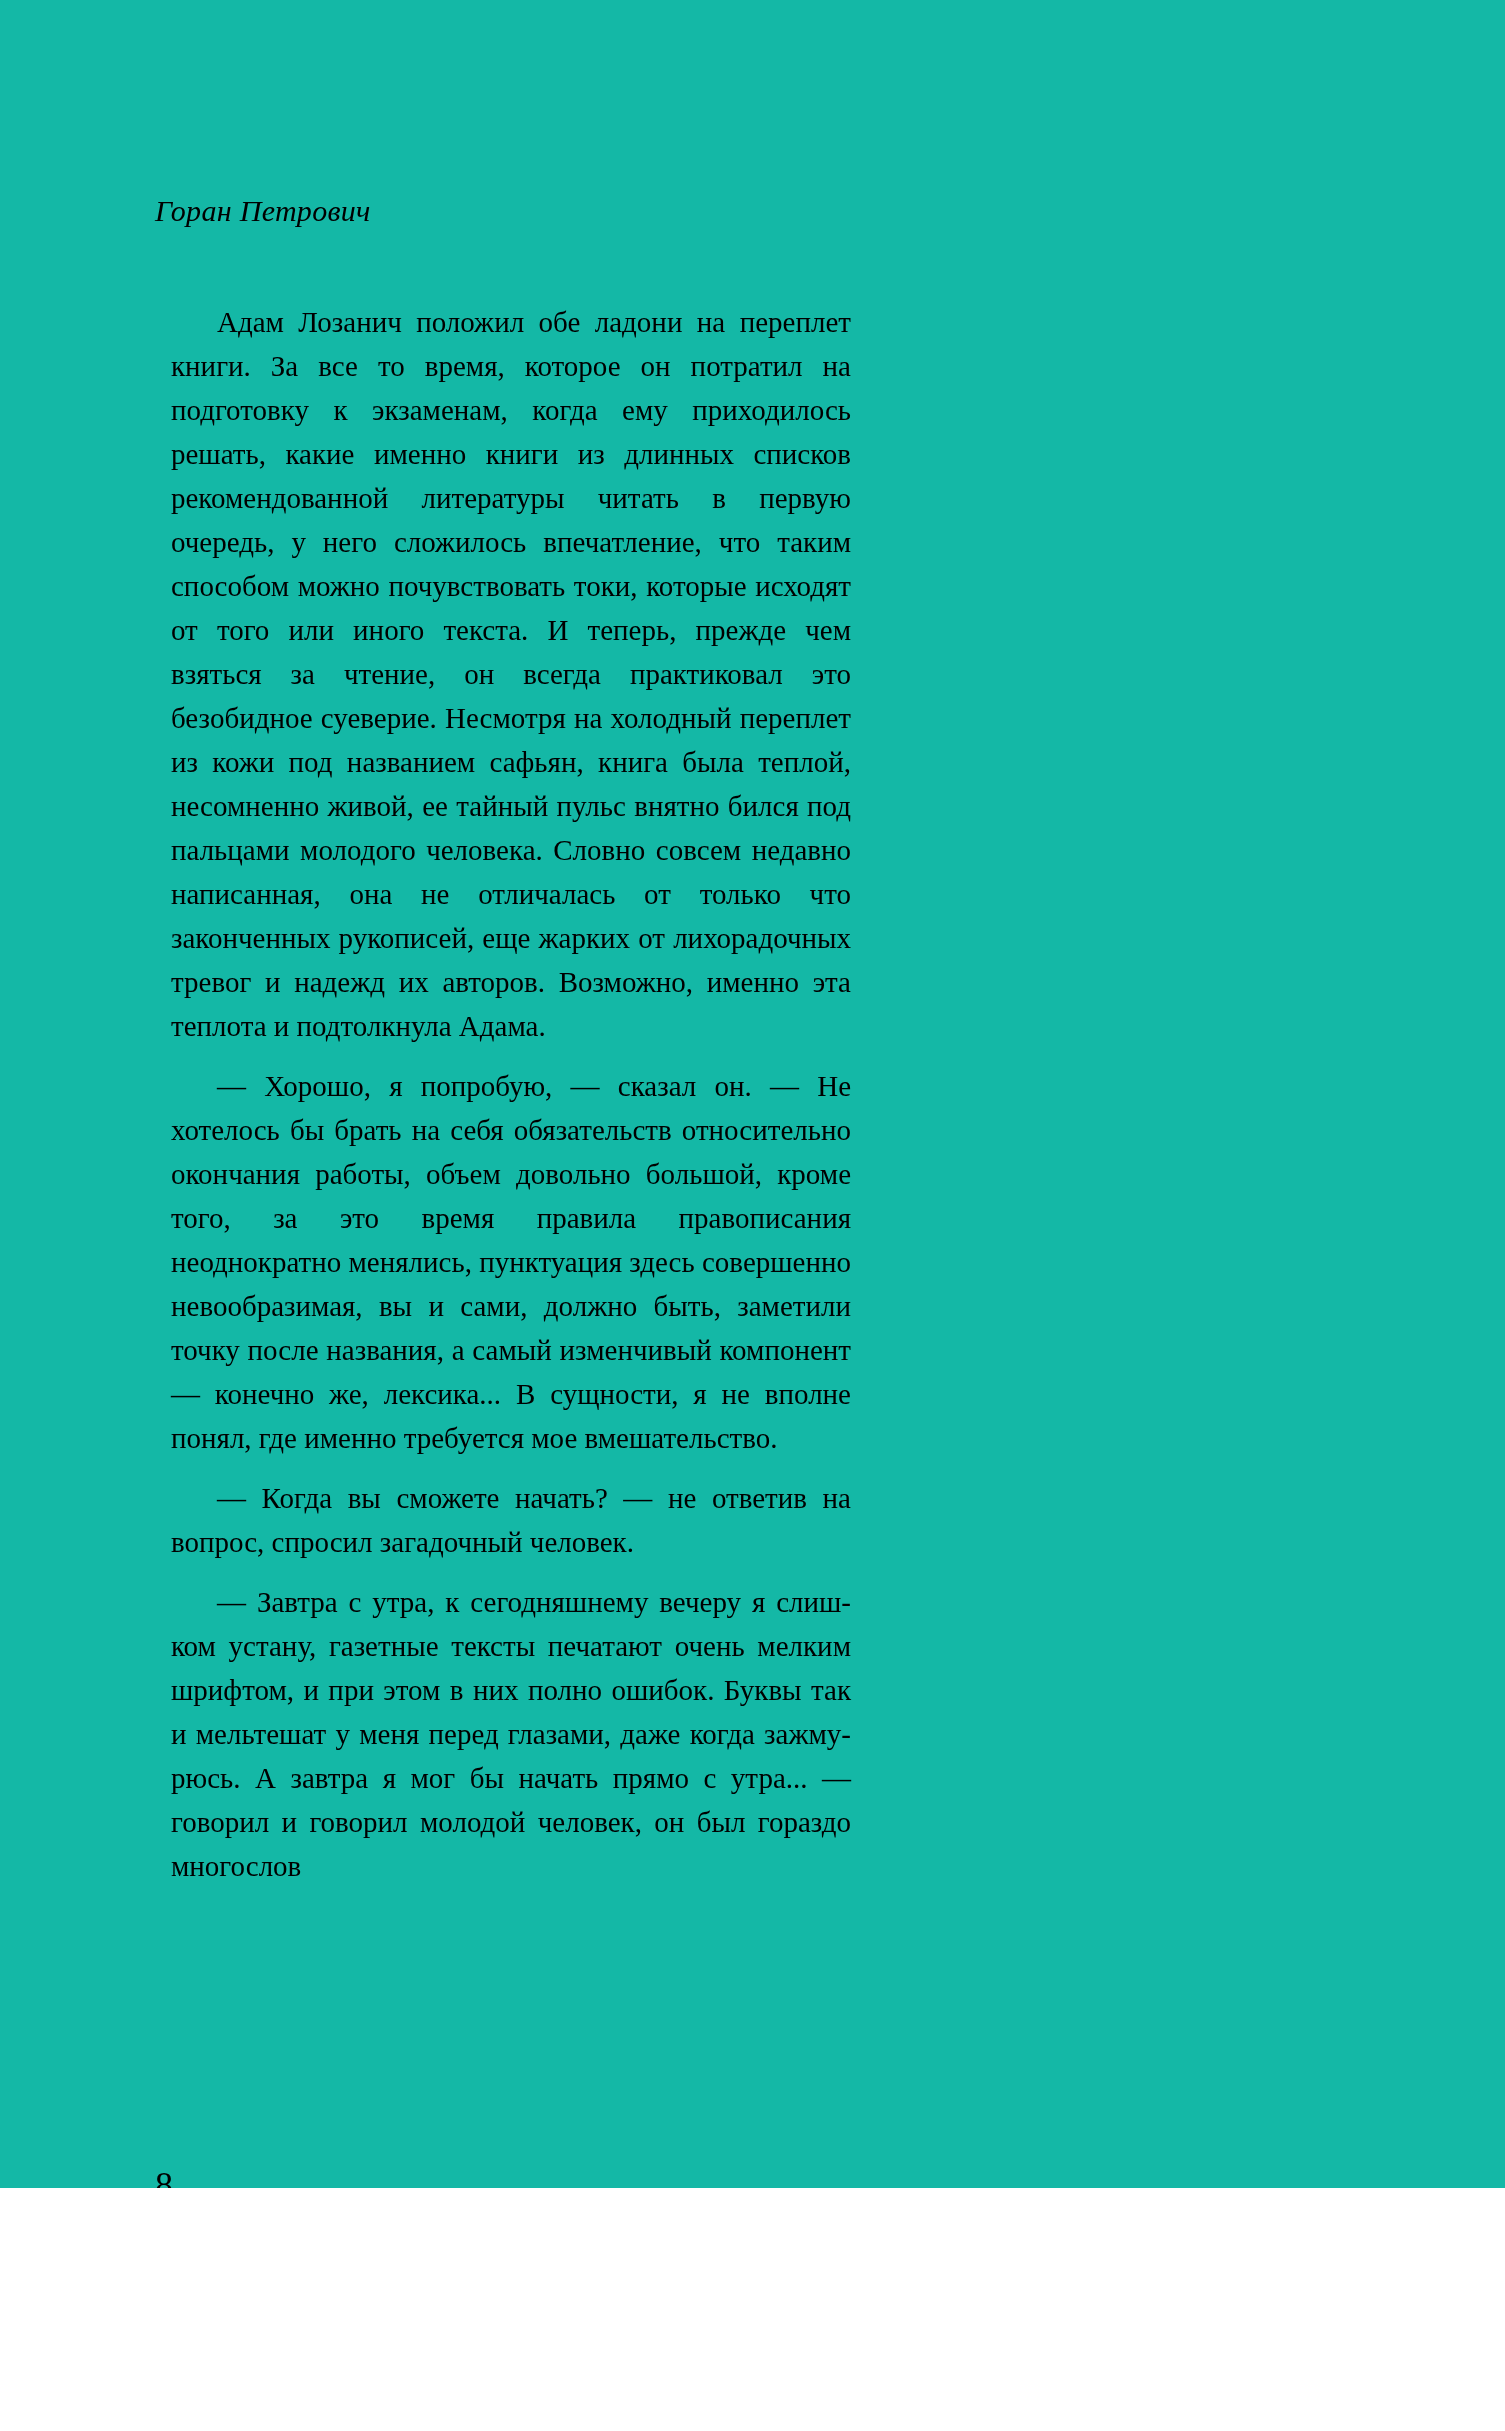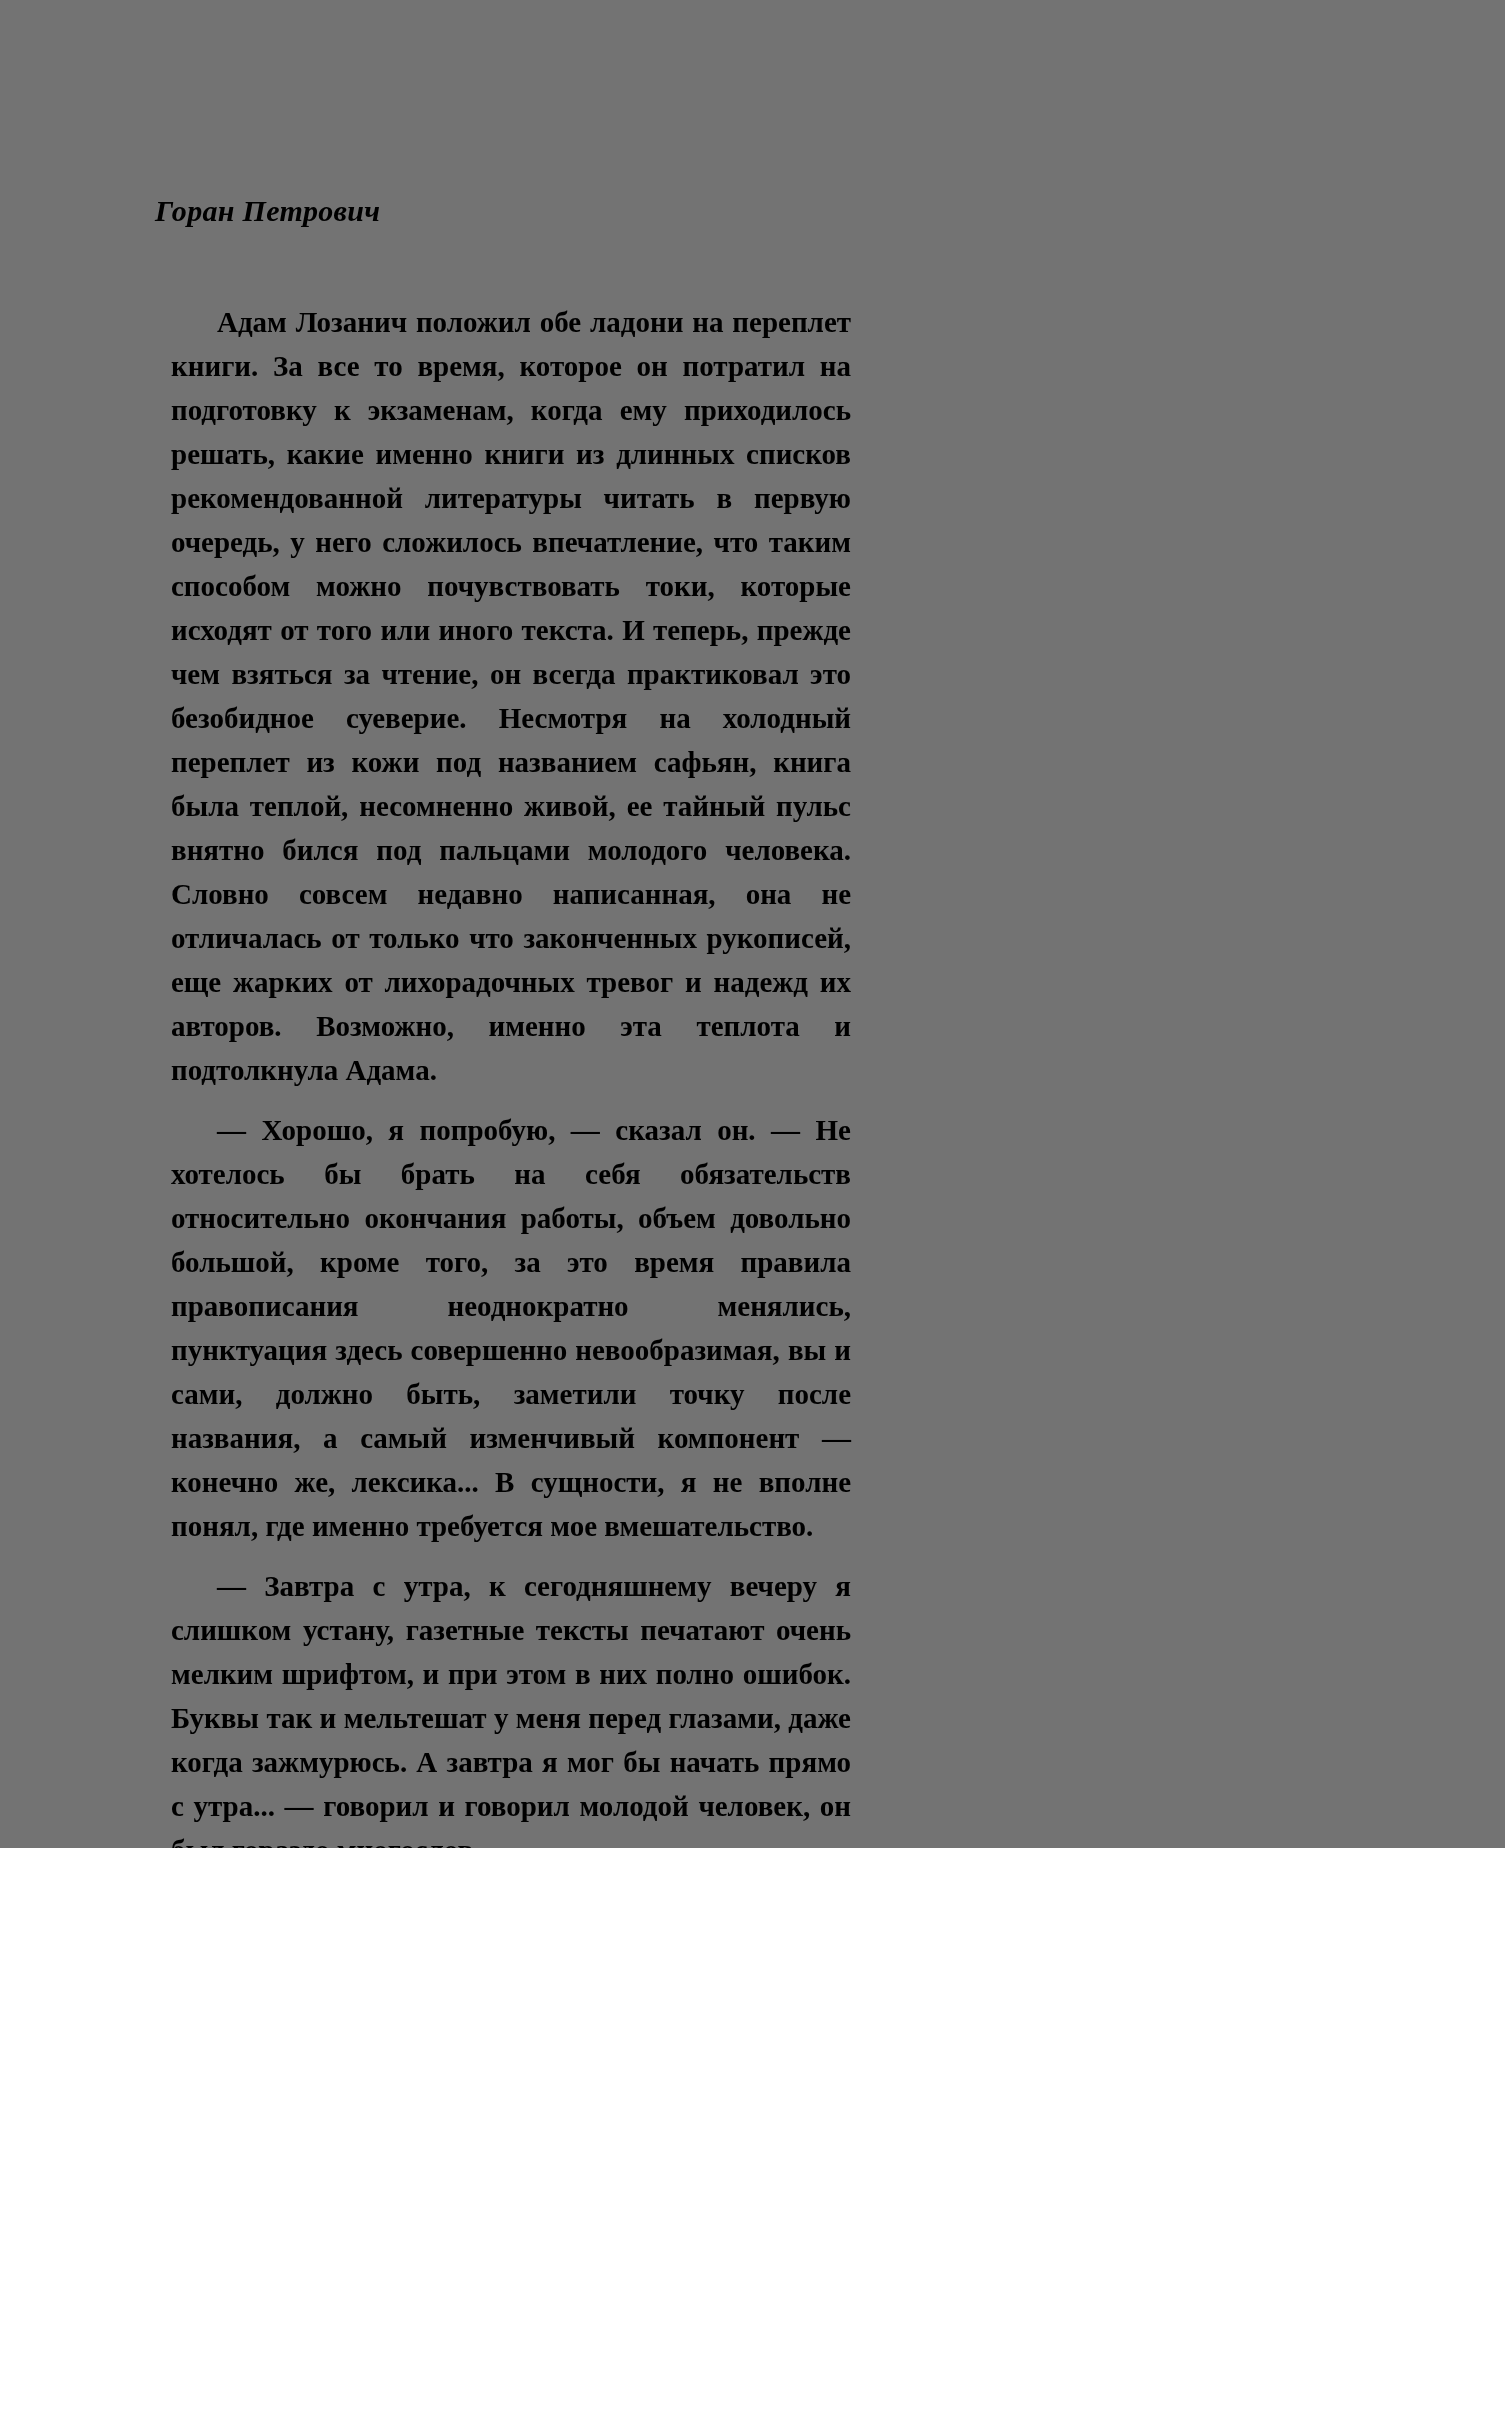--- a/index.html
+++ b/index.html
@@ -3,26 +3,25 @@
 <meta charset="utf-8">
 <style>
   html, body {
     margin: 0;
     padding: 0;
     background: #ffffff;
   }
   .page {
     position: relative;
     width: 1506px;
-    height: 1848px;
-    background: #737373;
+    height: 2188px;
+    background: #14b8a6;
     overflow: hidden;
     font-family: "Liberation Serif", "DejaVu Serif", serif;
     color: #000000;
-    font-weight: bold;
   }
   .running-header {
     position: absolute;
     left: 155px;
     top: 192px;
     font-style: italic;
     font-size: 30px;
     line-height: 37px;
     letter-spacing: 0.3px;
     white-space: nowrap;
@@ -57,19 +56,20 @@
 </head>
 <body>
 
 <div class="page">
 
   <div class="running-header">Горан Петрович</div>
 
   <div class="text-block">
     <p class="para">Адам Лозанич положил обе ладони на переплет кни­ги. За все то время, которое он потратил на подготов­ку к экзаменам, когда ему приходилось решать, какие именно книги из длинных списков рекомендованной литературы читать в первую очередь, у него сложилось впечатление, что таким способом можно почувствовать токи, которые исходят от того или иного текста. И те­перь, прежде чем взяться за чтение, он всегда практи­ковал это безобидное суеверие. Несмотря на холодный переплет из кожи под названием сафьян, книга была теплой, несомненно живой, ее тайный пульс внятно бился под пальцами молодого человека. Словно совсем недавно написанная, она не отличалась от только что законченных рукописей, еще жарких от лихорадочных тревог и надежд их авторов. Возможно, именно эта теп­лота и подтолкнула Адама.</p>
     <p class="para">— Хорошо, я попробую, — сказал он. — Не хотелось бы брать на себя обязательств относительно оконча­ния работы, объем довольно большой, кроме того, за это время правила правописания неоднократно меня­лись, пунктуация здесь совершенно невообразимая, вы и сами, должно быть, заметили точку после названия, а самый изменчивый компонент — конечно же, лекси­ка... В сущности, я не вполне понял, где именно требу­ется мое вмешательство.</p>
+    <p class="para">— Когда вы сможете начать? — не ответив на вопрос, спросил загадочный человек.</p>
     <p class="para last-loose">— Завтра с утра, к сегодняшнему вечеру я слиш­ком устану, газетные тексты печатают очень мелким шрифтом, и при этом в них полно ошибок. Буквы так и мельтешат у меня перед глазами, даже когда зажму­рюсь. А завтра я мог бы начать прямо с утра... — говорил и говорил молодой человек, он был гораздо многослов­</p>
   </div>
 
   <div class="page-number">8</div>
 
 </div>
 
 
 </body></html>

